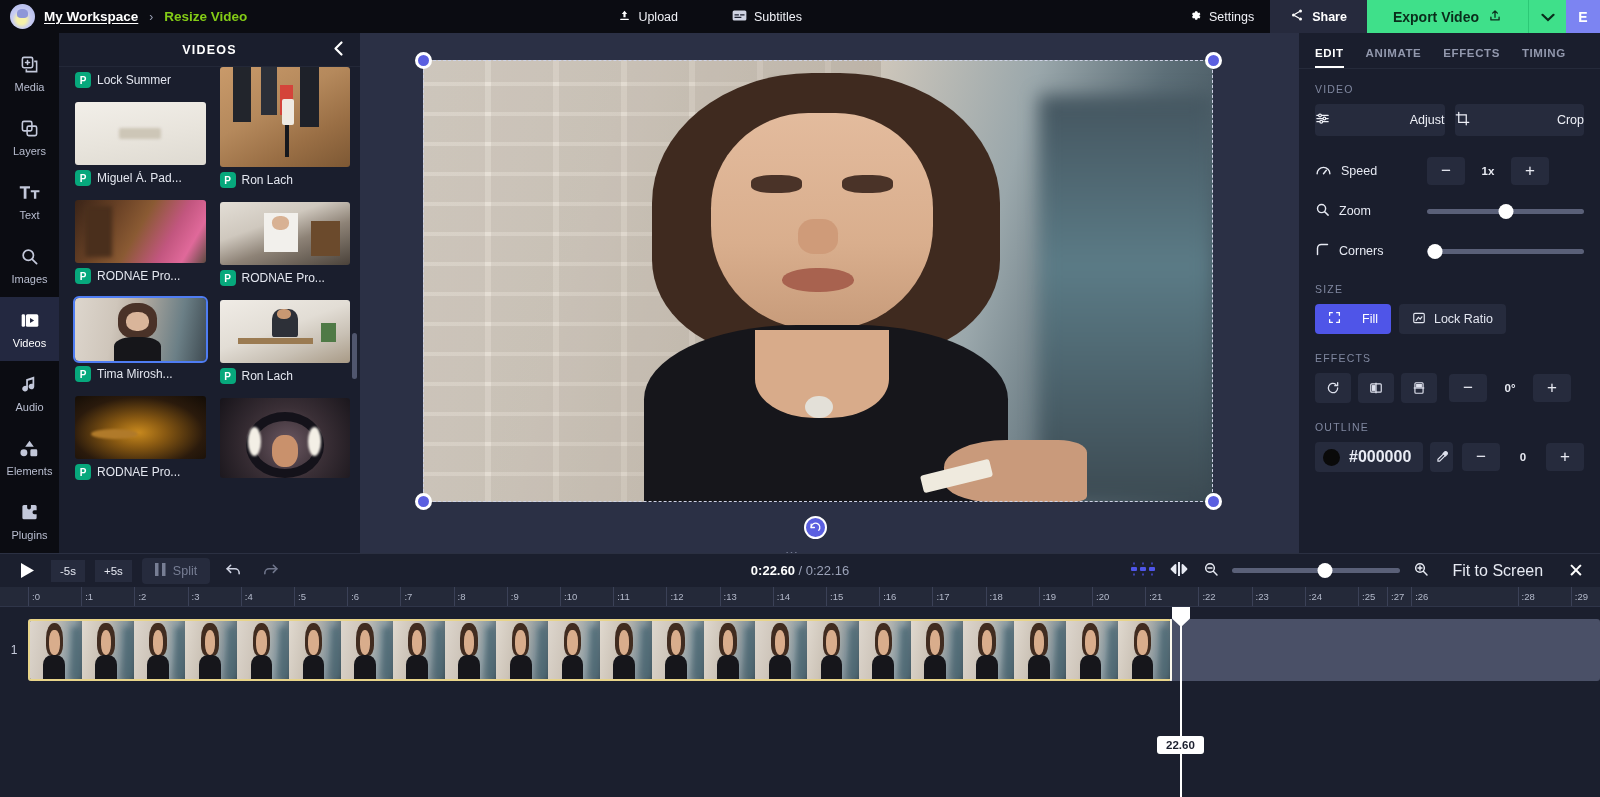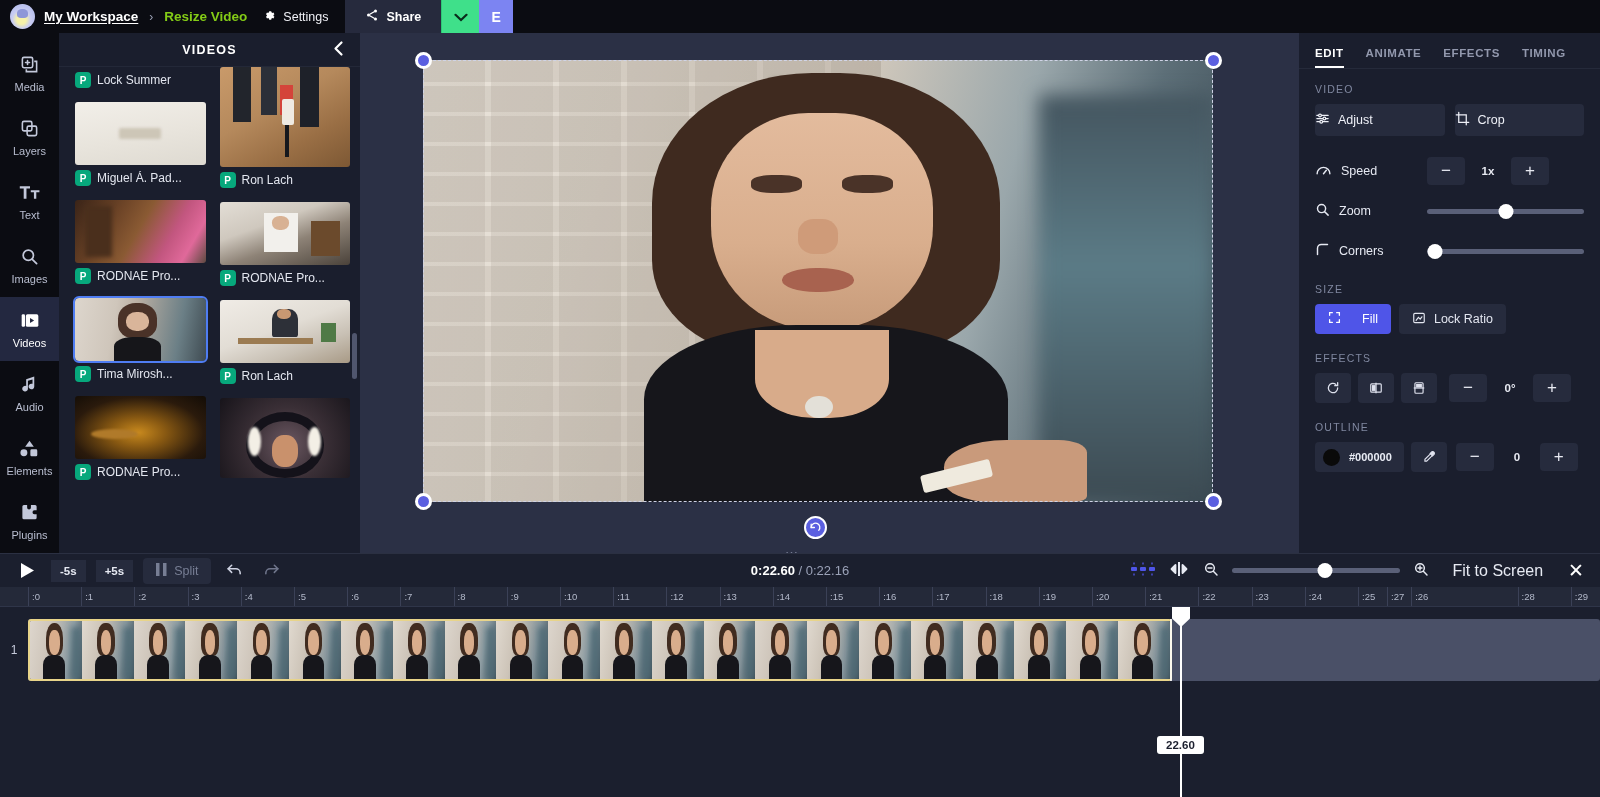--- a/index.html
+++ b/index.html
@@ -145,21 +145,21 @@
   }
   .ptab.active { color: #fff; }
   .ptab.active::after {
     content: ""; position: absolute; left: 0; right: 0; bottom: 0; height: 2px; background: #fff;
   }
   .pbody { padding: 14px 16px 0 16px; flex: 1; overflow: hidden; }
   .sect { font-size: 10.5px; letter-spacing: 1.2px; color: #8088a0; margin: 0 0 9px 0; }
   .row2 { display: flex; gap: 10px; margin-bottom: 17px; }
   .bigbtn {
     flex: 1; height: 32px; background: #262b3d; border-radius: 4px;
-    display: flex; align-items: center; justify-content: flex-start; gap: 8px;
+    display: flex; align-items: center; justify-content: space-between; gap: 8px;
     font-size: 12.5px; color: #eef0f7; cursor: pointer;
   }
   .ctrl-row { display: flex; align-items: center; height: 36px; margin-bottom: 4px; }
   .ctrl-lbl { display: flex; align-items: center; gap: 9px; width: 112px; font-size: 12.5px; color: #e6e9f2; }
   .stepper { display: flex; align-items: center; gap: 2px; }
   .step-btn {
     width: 38px; height: 28px; background: #262b3d; border-radius: 4px;
     display: flex; align-items: center; justify-content: center; color: #e8eaf2;
     font-size: 17px; cursor: pointer;
   }
@@ -182,32 +182,32 @@
     width: 36px; height: 30px; background: #262b3d; border-radius: 4px;
     display: flex; align-items: center; justify-content: center; cursor: pointer; color: #dfe2ee;
   }
   .rot-step { display: flex; align-items: center; gap: 2px; margin-left: 5px; }
   .outline-row { display: flex; align-items: center; gap: 7px; }
   .color-chip {
     display: flex; align-items: center; gap: 9px; background: #262b3d;
     height: 30px; border-radius: 4px; padding: 0 12px 0 8px; cursor: pointer;
   }
   .swatch { width: 17px; height: 17px; border-radius: 50%; background: #0a0a0a; }
-  .hexv { font-size: 11px; font-weight: 700; color: #e9ecf5; }
+  .hexv { font-size: 16px; font-weight: 700; color: #e9ecf5; }
 
   
   .tl { height: 244px; flex: 0 0 244px; background: #1b1f2e; display: flex; flex-direction: column; }
   .tl-bar {
     height: 34px; flex: 0 0 34px; background: #1b1f2e; display: flex; align-items: center;
     padding: 0 14px; border-top: 1px solid #2b3042; position: relative;
   }
   .tl-left { display: flex; align-items: center; gap: 10px; }
   .play-btn { color: #fff; cursor: pointer; display: flex; align-items: center; padding: 0 6px; }
   .jump {
-    background: #262b3d; color: #e6e9f2; font-size: 11.5px; font-weight: 700;
+    background: #262b3d; color: #e6e9f2; font-size: 11.5px; font-weight: 400;
     padding: 5px 9px; border-radius: 0; cursor: pointer;
   }
   .split {
     background: #262b3d; color: #777e94; font-size: 12.5px;
     padding: 5px 13px; border-radius: 4px; cursor: pointer;
     display: flex; align-items: center; gap: 7px;
   }
   .undo { color: #cfd3e2; cursor: pointer; padding: 0 5px; font-size: 15px; }
   .redo { color: #70768c; cursor: pointer; padding: 0 5px; font-size: 15px; }
   .tl-time {
@@ -264,20 +264,42 @@
 <div class="app">
 
   <div class="header">
     <div class="hdr-left">
       <div class="avatar"></div>
       <span class="ws-link">My Workspace</span>
       <span class="crumb-sep">›</span>
       <span class="crumb-cur">Resize Video</span>
     </div>
 
+    <div class="hdr-center">
+      <div class="hdr-btn">
+        <span>
+          <svg width="13" height="13" viewBox="0 0 24 24" fill="#fff">
+              <path d="M12 3l5 6h-3v6h-4V9H7l5-6z"></path>
+              <rect x="4" y="18" width="16" height="2.5" rx="1"></rect>
+            </svg>
+        </span>
+        <span>Upload</span>
+      </div>
+      <div class="hdr-btn">
+        <span>
+          <svg width="15" height="13" viewBox="0 0 24 20" fill="none">
+              <rect x="1" y="2" width="22" height="16" rx="2.5" fill="#cfd3e2"></rect>
+              <rect x="4" y="8" width="7" height="2" fill="#1b1f2e"></rect>
+              <rect x="13" y="8" width="7" height="2" fill="#1b1f2e"></rect>
+              <rect x="4" y="12" width="11" height="2" fill="#1b1f2e"></rect>
+            </svg>
+        </span>
+        <span>Subtitles</span>
+      </div>
+    </div>
 
     <div class="hdr-right">
       <div class="settings-btn">
         <span>
           <svg width="13" height="13" viewBox="0 0 24 24" fill="#fff">
               <path d="M12 8a4 4 0 100 8 4 4 0 000-8zm0 6a2 2 0 110-4 2 2 0 010 4z"></path>
               <path d="M19.4 13l1.7 1.3-1.9 3.3-2-.8a7.6 7.6 0 01-1.7 1l-.3 2.2h-3.8l-.3-2.2a7.6 7.6 0 01-1.7-1l-2 .8-1.9-3.3L7.2 13a7.7 7.7 0 010-2l-1.7-1.3 1.9-3.3 2 .8a7.6 7.6 0 011.7-1l.3-2.2h3.8l.3 2.2c.6.25 1.17.58 1.7 1l2-.8 1.9 3.3L19.4 11a7.7 7.7 0 010 2z"></path>
             </svg>
         </span>
         <span>Settings</span>
@@ -285,20 +307,29 @@
       <div class="share-btn">
         <span>
           <svg width="14" height="14" viewBox="0 0 24 24" fill="none" stroke="#fff" stroke-width="2.2" stroke-linecap="round">
               <circle cx="18" cy="5" r="2.6" fill="#fff" stroke="none"></circle>
               <circle cx="6" cy="12" r="2.6" fill="#fff" stroke="none"></circle>
               <circle cx="18" cy="19" r="2.6" fill="#fff" stroke="none"></circle>
               <path d="M8.3 10.8l7.4-4.3M8.3 13.2l7.4 4.3"></path>
             </svg>
         </span>
         <span>Share</span>
+      </div>
+      <div class="export-btn">
+        <span>Export Video</span>
+        <span>
+          <svg width="14" height="15" viewBox="0 0 24 24" fill="none" stroke="#0a2c1b" stroke-width="2.2" stroke-linecap="round" stroke-linejoin="round">
+              <path d="M12 15V4M8 8l4-4 4 4"></path>
+              <path d="M5 15v4.5h14V15"></path>
+            </svg>
+        </span>
       </div>
       <div class="export-caret">
         <span>
           <svg width="14" height="9" viewBox="0 0 14 9" fill="none" stroke="#0a2c1b" stroke-width="2.2" stroke-linecap="round">
               <path d="M1.5 1.8L7 7l5.5-5.2"></path>
             </svg>
         </span>
       </div>
       <div class="user-chip">E</div>
     </div>

